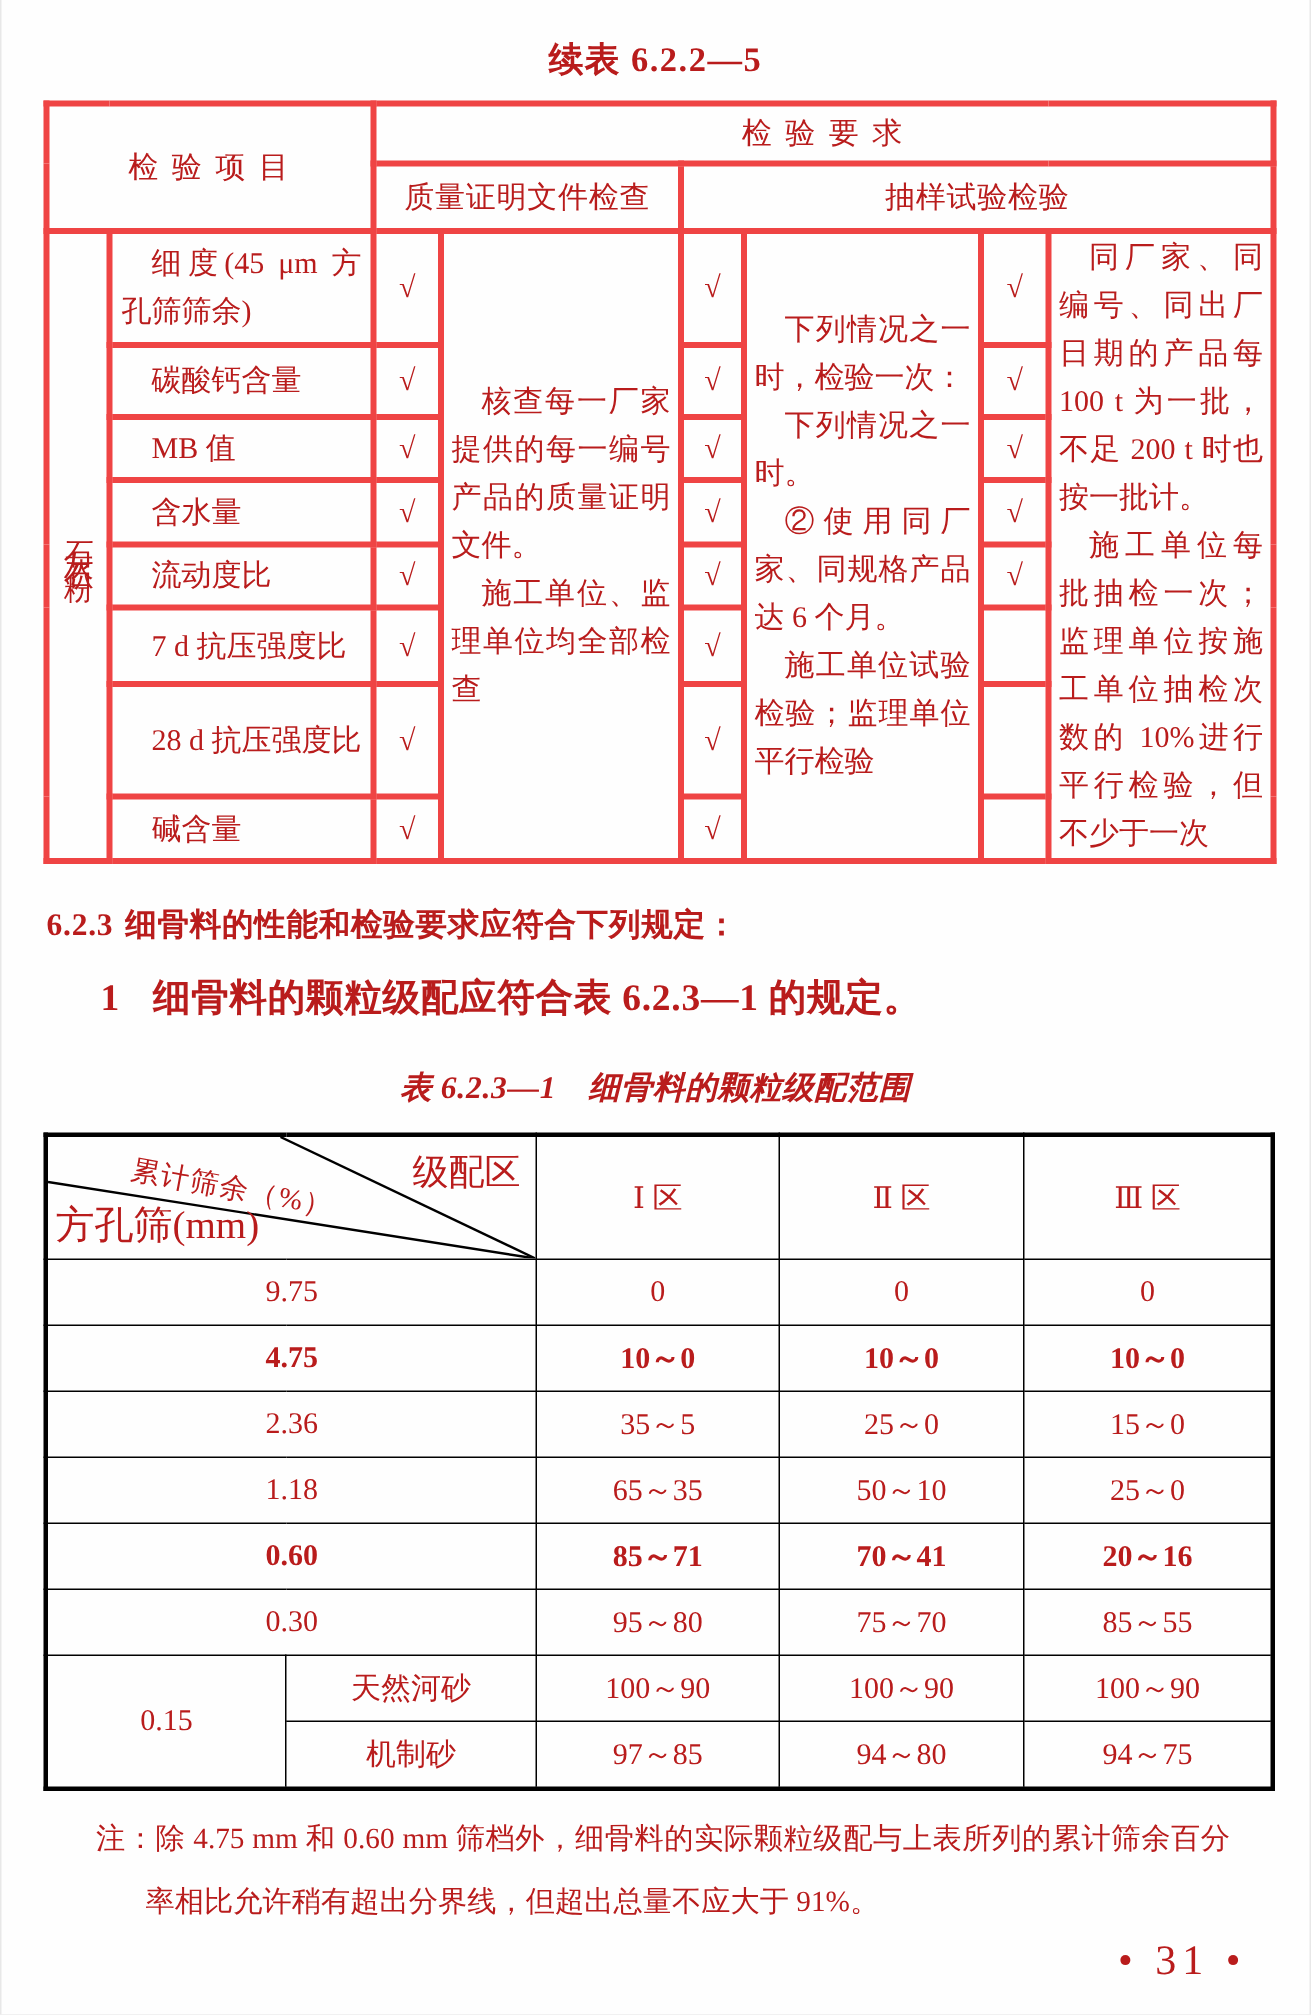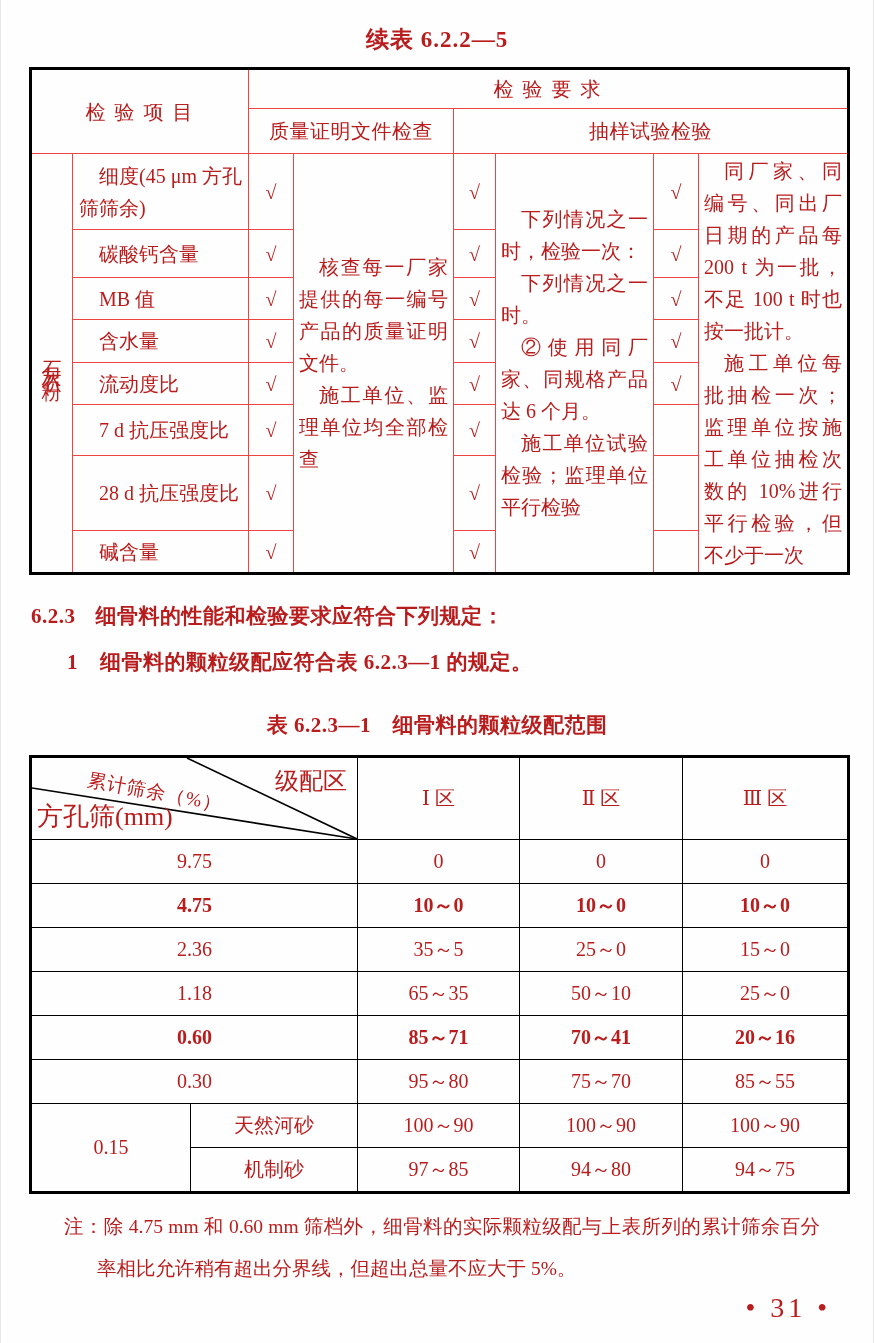--- a/index.html
+++ b/index.html
@@ -14,48 +14,48 @@
   }
   
   .doc-title{
     position:absolute;top:24px;left:0;width:100%;
     text-align:center;font-size:23px;font-weight:bold;letter-spacing:1px;
   }
   .clause-line{
     position:absolute;left:30px;top:602px;width:810px;
     font-size:21px;font-weight:bold;letter-spacing:0.5px;
   }
-  .clause-line .num{margin-right:20px;}
+  .clause-line .num{margin-right:8px;}
   .item-line{
     position:absolute;left:66px;top:648px;width:780px;
-    font-size:21px;font-weight:bold;letter-spacing:0.5px;
+    font-size:25px;font-weight:bold;letter-spacing:0.5px;
   }
   .item-line .num{margin-right:22px;}
   .t2-title{
     position:absolute;top:711px;left:0;width:100%;
-    text-align:center;font-size:21px;font-weight:bold;letter-spacing:0.5px;
+    text-align:center;font-size:21px;font-weight:bold;letter-spacing:0.5px;font-style:italic;
   }
   .note{
     position:absolute;left:63px;top:1206px;width:756px;
     font-size:19.5px;line-height:42px;
     padding-left:33px;text-indent:-33px;
     box-sizing:border-box;text-align:justify;
   }
   .page-num{
     position:absolute;top:1292px;right:42px;
     font-size:28px;letter-spacing:4px;
   }
   
   .t1{
     position:absolute;left:28px;top:67px;width:818px;
     border-collapse:collapse;table-layout:fixed;
     border:3px solid #000;
   }
   .t1 td{
-    border:1px solid #ef4444;
+    border:4px solid #ef4444;
     font-size:20px;line-height:32px;
     vertical-align:middle;padding:0;
     overflow:hidden;
   }
   .t1 tr.h1{height:40px;}
   .t1 tr.h2{height:45px;}
   .t1 tr.r1{height:76px;}
   .t1 tr.r2{height:48px;}
   .t1 tr.r3{height:42px;}
   .t1 tr.r4{height:43px;}
@@ -134,21 +134,21 @@
         </td>
         <td class="chk">√</td>
         <td rowspan="8" class="ptext">
           <p>下列情况之一时，检验一次：</p>
           <p>下列情况之一时。</p>
           <p>②使用同厂家、同规格产品达 6 个月。</p>
           <p>施工单位试验检验；监理单位平行检验</p>
         </td>
         <td class="chk">√</td>
         <td rowspan="8" class="ptext">
-          <p>同厂家、同编号、同出厂日期的产品每 200 t 为一批，不足 100 t 时也按一批计。</p>
+          <p>同厂家、同编号、同出厂日期的产品每 100 t 为一批，不足 200 t 时也按一批计。</p>
           <p>施工单位每批抽检一次；监理单位按施工单位抽检次数的 10%进行平行检验，但不少于一次</p>
         </td>
       </tr>
       <tr class="r2">
         <td class="item">碳酸钙含量</td>
         <td class="chk">√</td>
         <td class="chk">√</td>
         <td class="chk">√</td>
       </tr>
       <tr class="r3">
@@ -266,17 +266,17 @@
       </tr>
       <tr class="dr" style="height:45px">
         <td>机制砂</td>
         <td>97～85</td>
         <td>94～80</td>
         <td>94～75</td>
       </tr>
     </tbody>
   </table>
 
-  <div class="note">注：除 4.75 mm 和 0.60 mm 筛档外，细骨料的实际颗粒级配与上表所列的累计筛余百分率相比允许稍有超出分界线，但超出总量不应大于 5%。</div>
+  <div class="note">注：除 4.75 mm 和 0.60 mm 筛档外，细骨料的实际颗粒级配与上表所列的累计筛余百分率相比允许稍有超出分界线，但超出总量不应大于 91%。</div>
 
   <div class="page-num">• 31 •</div>
 
 </div>
 
 </body></html>

